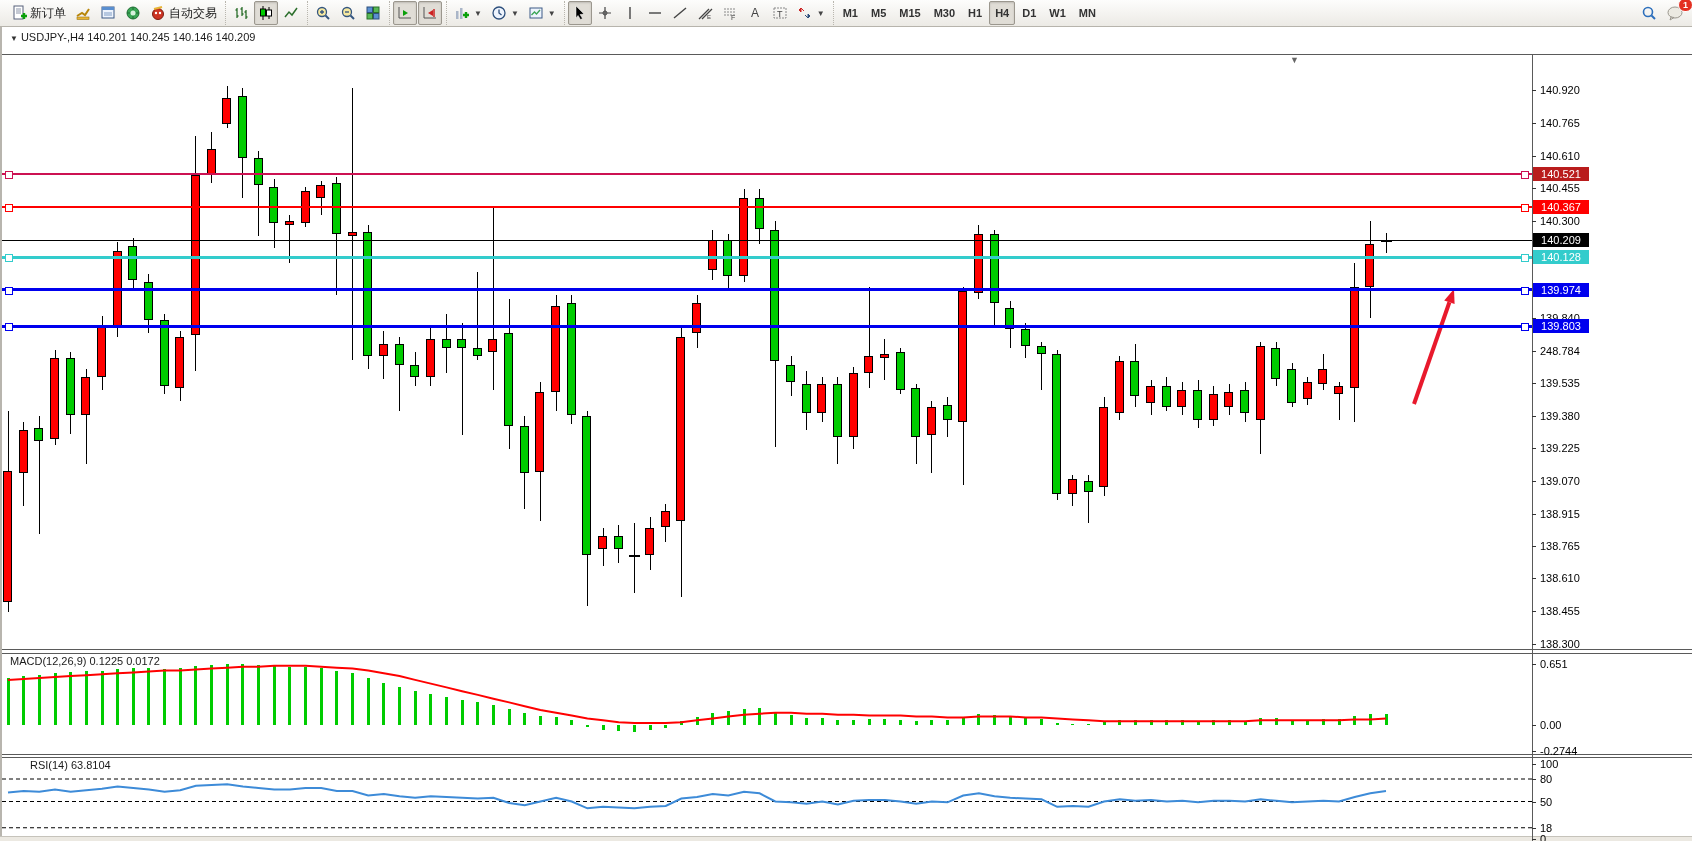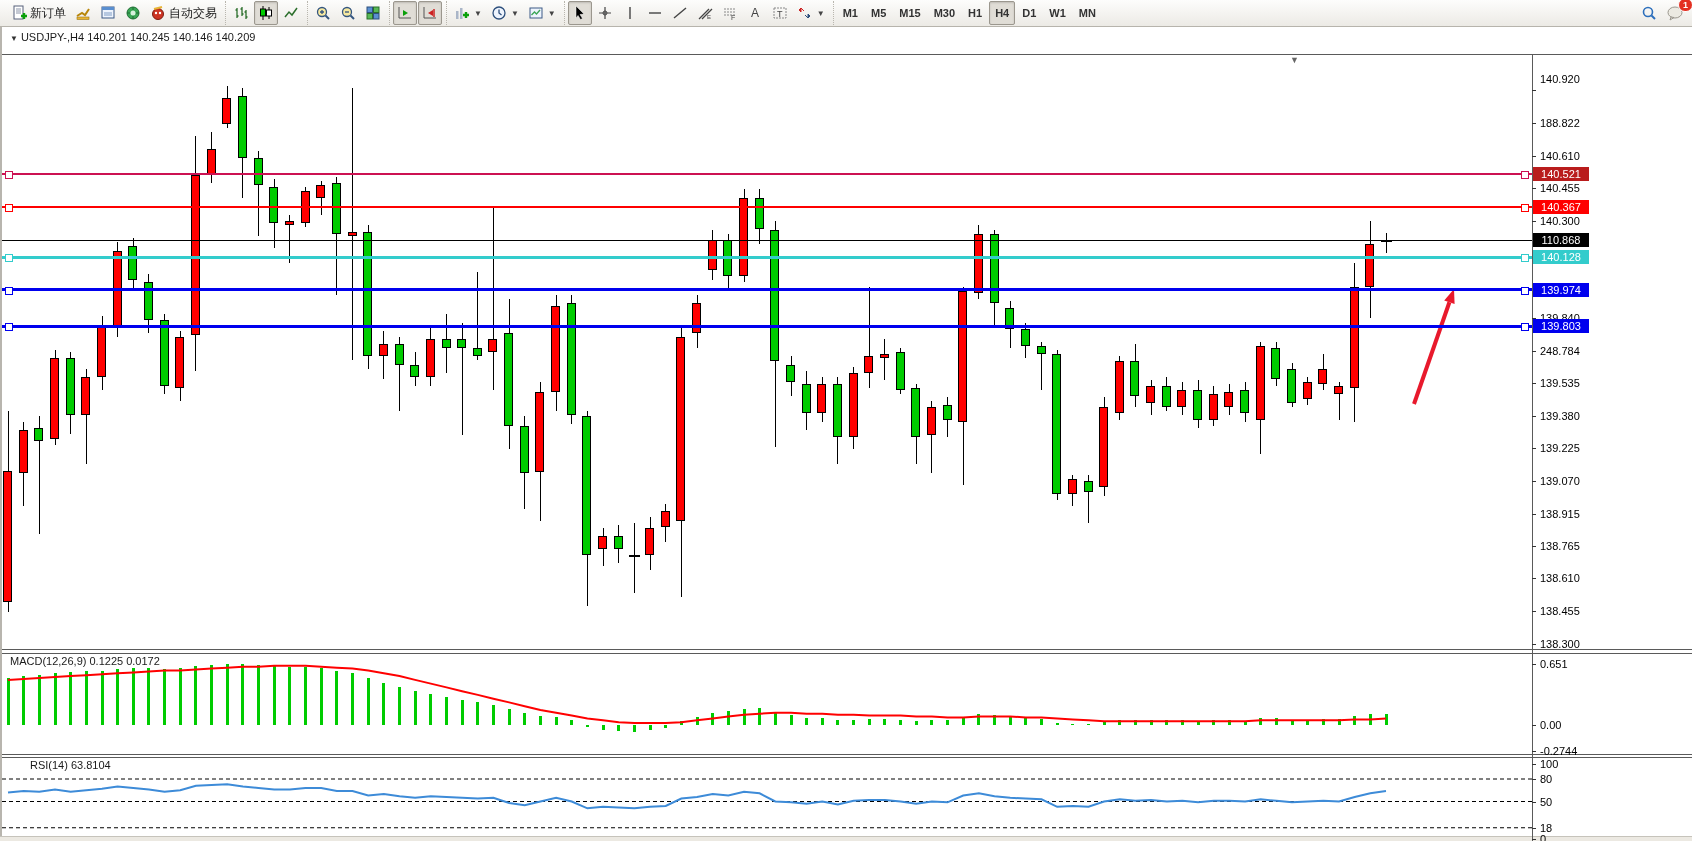--- a/index.html
+++ b/index.html
@@ -610,23 +610,23 @@
     <div class="handle" style="left:3px;top:227.4px;border-color:#33CCCC"></div>
     <div class="handle" style="left:1519px;top:227.4px;border-color:#33CCCC"></div>
     <div class="hl" style="top:261.4px;height:3px;background:#0000EE"></div>
     <div class="handle" style="left:3px;top:259.9px;border-color:#0000EE"></div>
     <div class="handle" style="left:1519px;top:259.9px;border-color:#0000EE"></div>
     <div class="hl" style="top:297.6px;height:3px;background:#0000EE"></div>
     <div class="handle" style="left:3px;top:296.1px;border-color:#0000EE"></div>
     <div class="handle" style="left:1519px;top:296.1px;border-color:#0000EE"></div>
     <div class="hl" style="top:213.2px;height:1px;background:#000000"></div>
     <div class="tick" style="top:62.9px"></div>
-    <div class="tlab" style="top:46px">140.920</div>
+    <div class="tlab" style="top:57px">140.920</div>
     <div class="tick" style="top:95.7px"></div>
-    <div class="tlab" style="top:89.7px">188.822</div>
+    <div class="tlab" style="top:89.7px">140.765</div>
     <div class="tick" style="top:128.5px"></div>
     <div class="tlab" style="top:122.5px">140.610</div>
     <div class="tick" style="top:161.2px"></div>
     <div class="tlab" style="top:155.2px">140.455</div>
     <div class="tick" style="top:194.0px"></div>
     <div class="tlab" style="top:188.0px">140.300</div>
     <div class="tick" style="top:291.2px"></div>
     <div class="tlab" style="top:285.2px">139.840</div>
     <div class="tick" style="top:324.0px"></div>
     <div class="tlab" style="top:318.0px">248.784</div>
@@ -659,18 +659,18 @@
     <div class="tick" style="top:752.0px"></div>
     <div class="tlab" style="top:746.0px">80</div>
     <div class="tick" style="top:774.5px"></div>
     <div class="tlab" style="top:768.5px">50</div>
     <div class="tick" style="top:800.8px"></div>
     <div class="tlab" style="top:794.8px">18</div>
     <div class="tick" style="top:812.0px"></div>
     <div class="tlab" style="top:806.0px">0</div>
     <div class="badge" style="top:140.3px;background:#b91c1c">140.521</div>
     <div class="badge" style="top:172.8px;background:#FF0000">140.367</div>
-    <div class="badge" style="top:206.2px;background:#000000">110.868</div>
+    <div class="badge" style="top:206.2px;background:#000000">140.209</div>
     <div class="badge" style="top:223.4px;background:#33CCCC">140.128</div>
     <div class="badge" style="top:255.9px;background:#0000EE">139.974</div>
     <div class="badge" style="top:292.1px;background:#0000EE">139.803</div>
   </div>
 <div class="bottom-strip"></div>
 
 </body></html>

